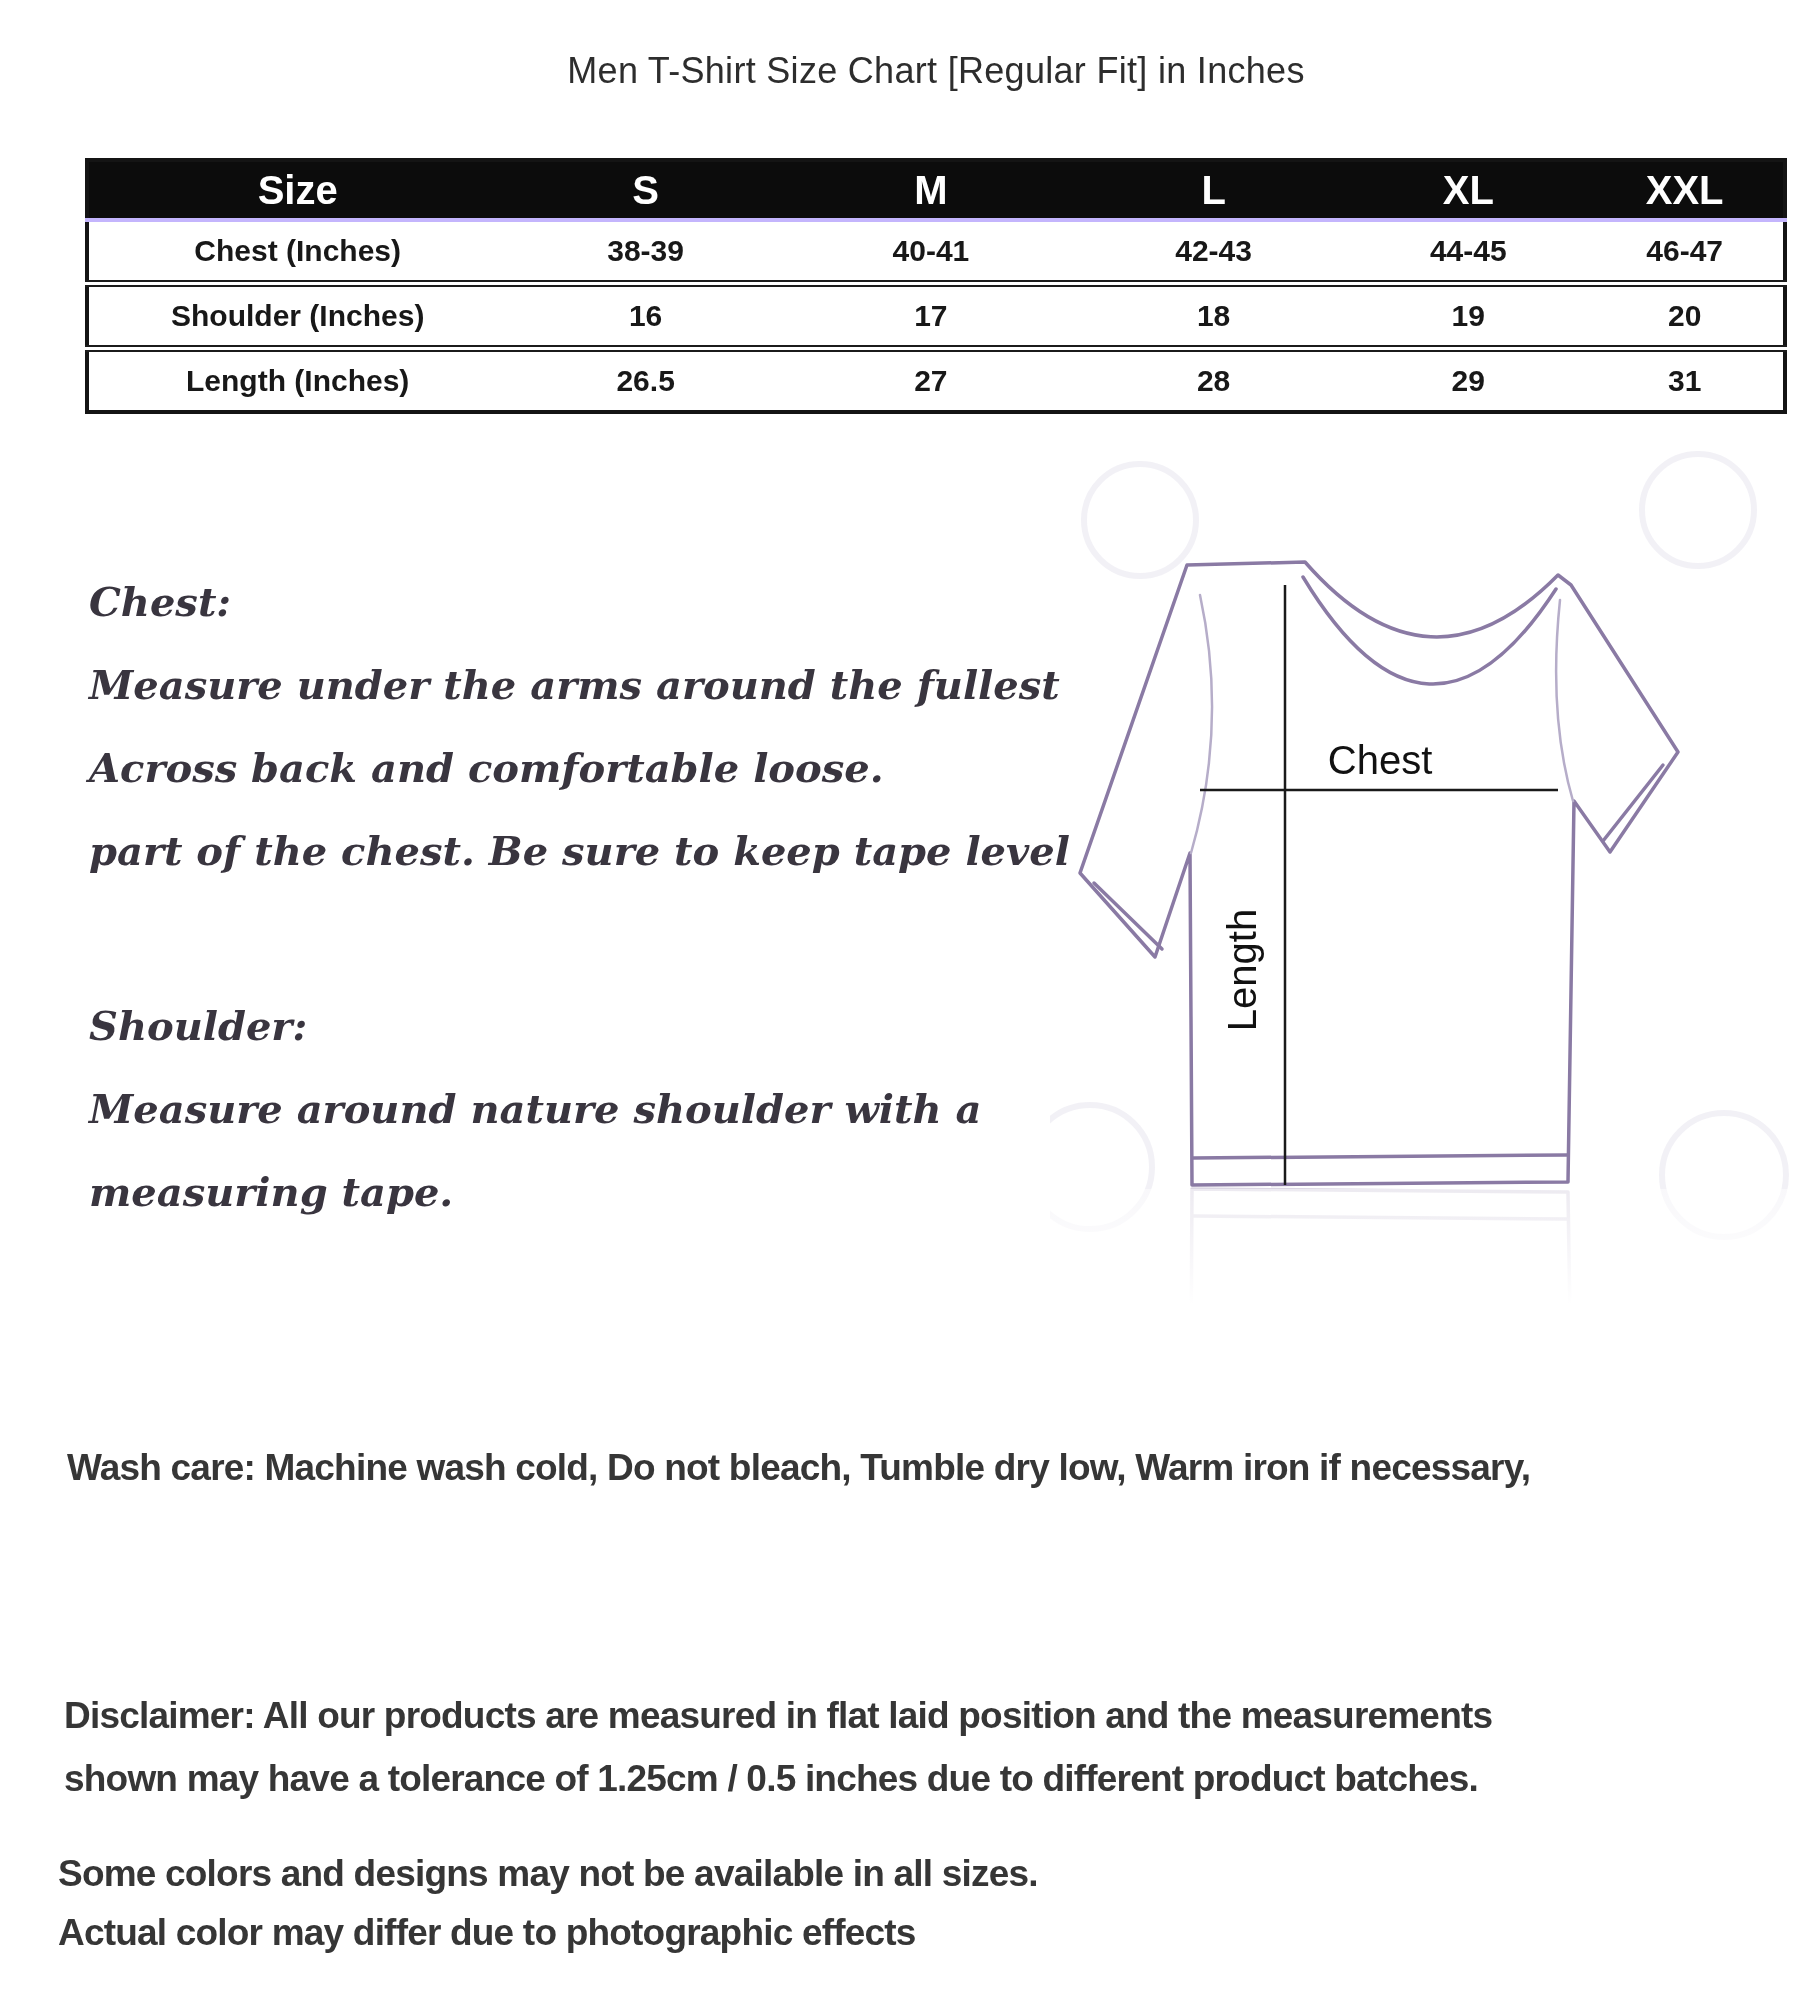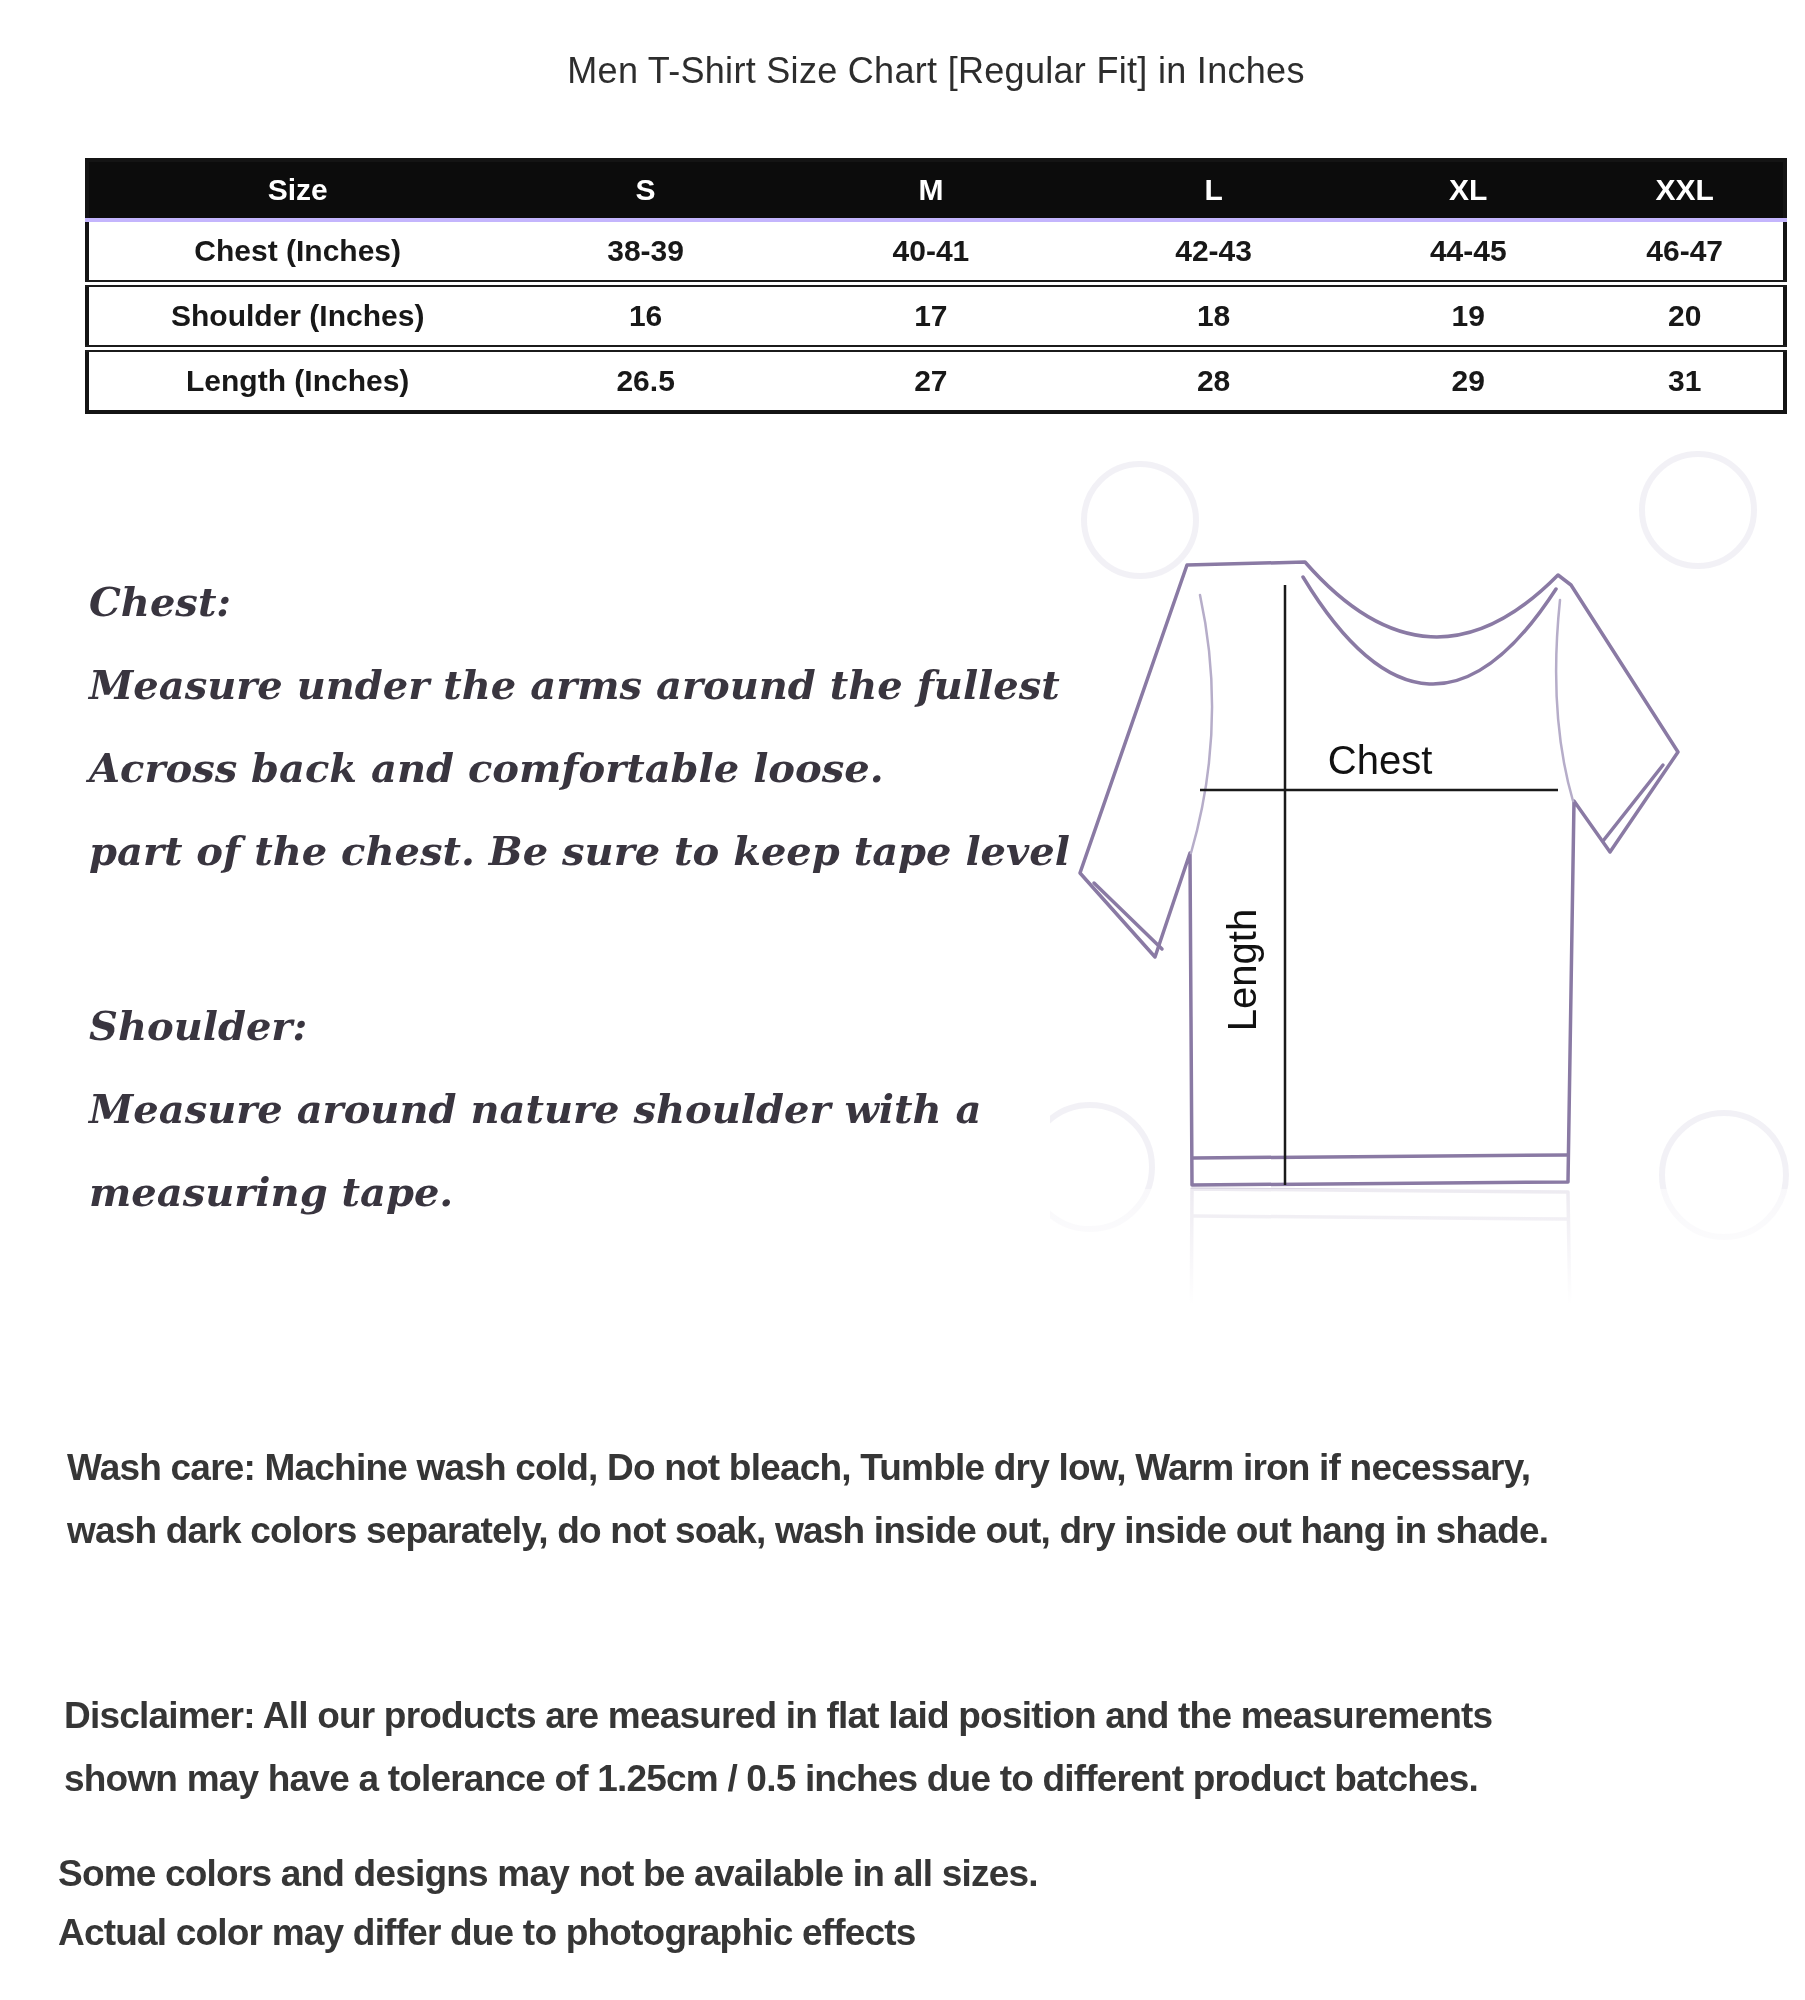--- a/index.html
+++ b/index.html
@@ -16,21 +16,21 @@
     text-align:center;font-size:36px;font-weight:400;color:#2d2d2d;
     letter-spacing:.3px;
   }
   
   .table-wrap{position:absolute;left:85px;top:158px;width:1702px;}
   table.size{
     width:100%;border-collapse:collapse;table-layout:fixed;
     border:4px solid #141414;background:#ffffff;
   }
   table.size th{
-    height:56px;font-size:30px;font-weight:700;color:#ffffff;
+    height:56px;font-size:40px;font-weight:700;color:#ffffff;
     background:#0c0c0c;text-align:center;vertical-align:middle;padding:0;
   }
   table.size td{
     height:58px;font-size:30px;font-weight:700;color:#181818;
     text-align:center;vertical-align:middle;padding:0;background:#ffffff;
   }
   table.size tbody tr td{border-top:7px double #1b1b1b;}
   table.size tbody tr:first-child td{border-top:4px solid #c4b5fd;}
   
   .guide{
@@ -167,21 +167,20 @@
     <g stroke="#1a1a1a" stroke-width="2.5" fill="none">
       <path d="M 235,160 V 760"></path>
       <path d="M 150,365 H 508"></path>
     </g>
     <text class="svg-label" x="330" y="349" text-anchor="middle" font-size="40" fill="#111111">Chest</text>
     <text class="svg-label" transform="translate(206,545) rotate(-90)" text-anchor="middle" font-size="40" fill="#111111">Length</text>
   </svg>
 
   <div class="note note-wash">
     <div>Wash care: Machine wash cold, Do not bleach, Tumble dry low, Warm iron if necessary,</div>
-    <div>wash dark colors separately, do not soak, wash inside out, dry inside out hang in shade.</div>
   </div>
 
   <div class="note note-disclaimer">
     <div>Disclaimer: All our products are measured in flat laid position and the measurements</div>
     <div>shown may have a tolerance of 1.25cm / 0.5 inches due to different product batches.</div>
   </div>
 
   <div class="note note-availability">
     <div>Some colors and designs may not be available in all sizes.</div>
     <div>Actual color may differ due to photographic effects</div>

